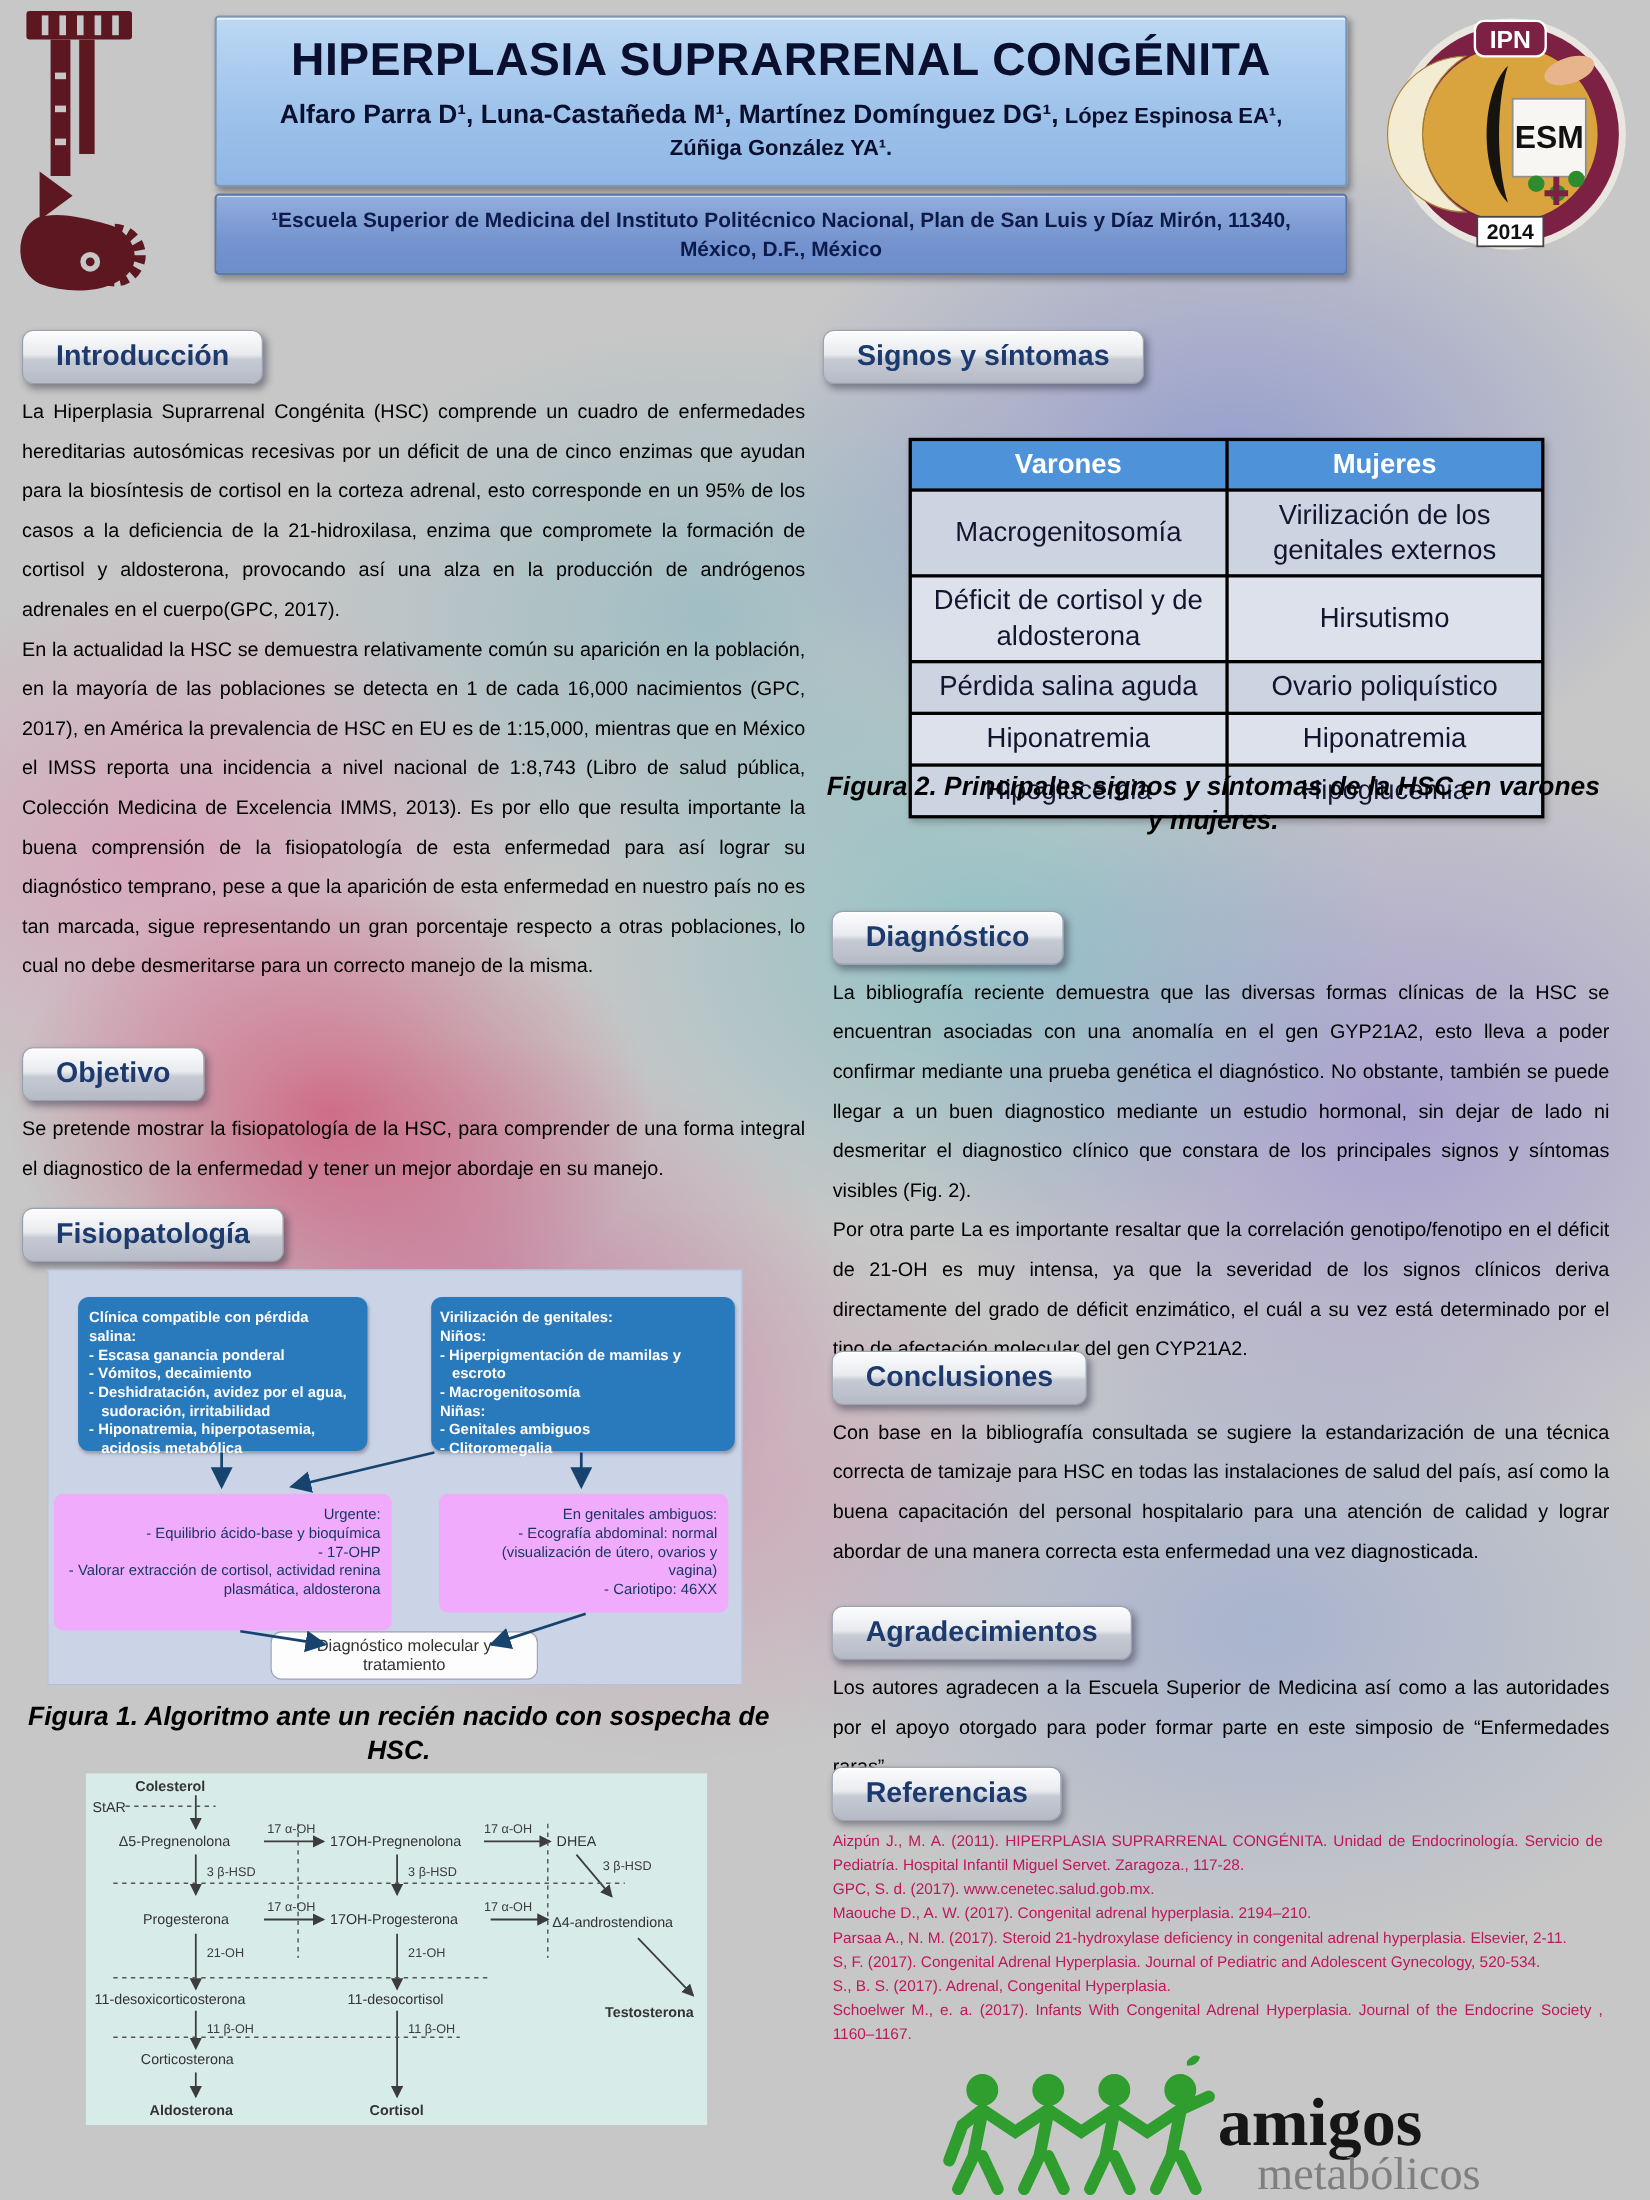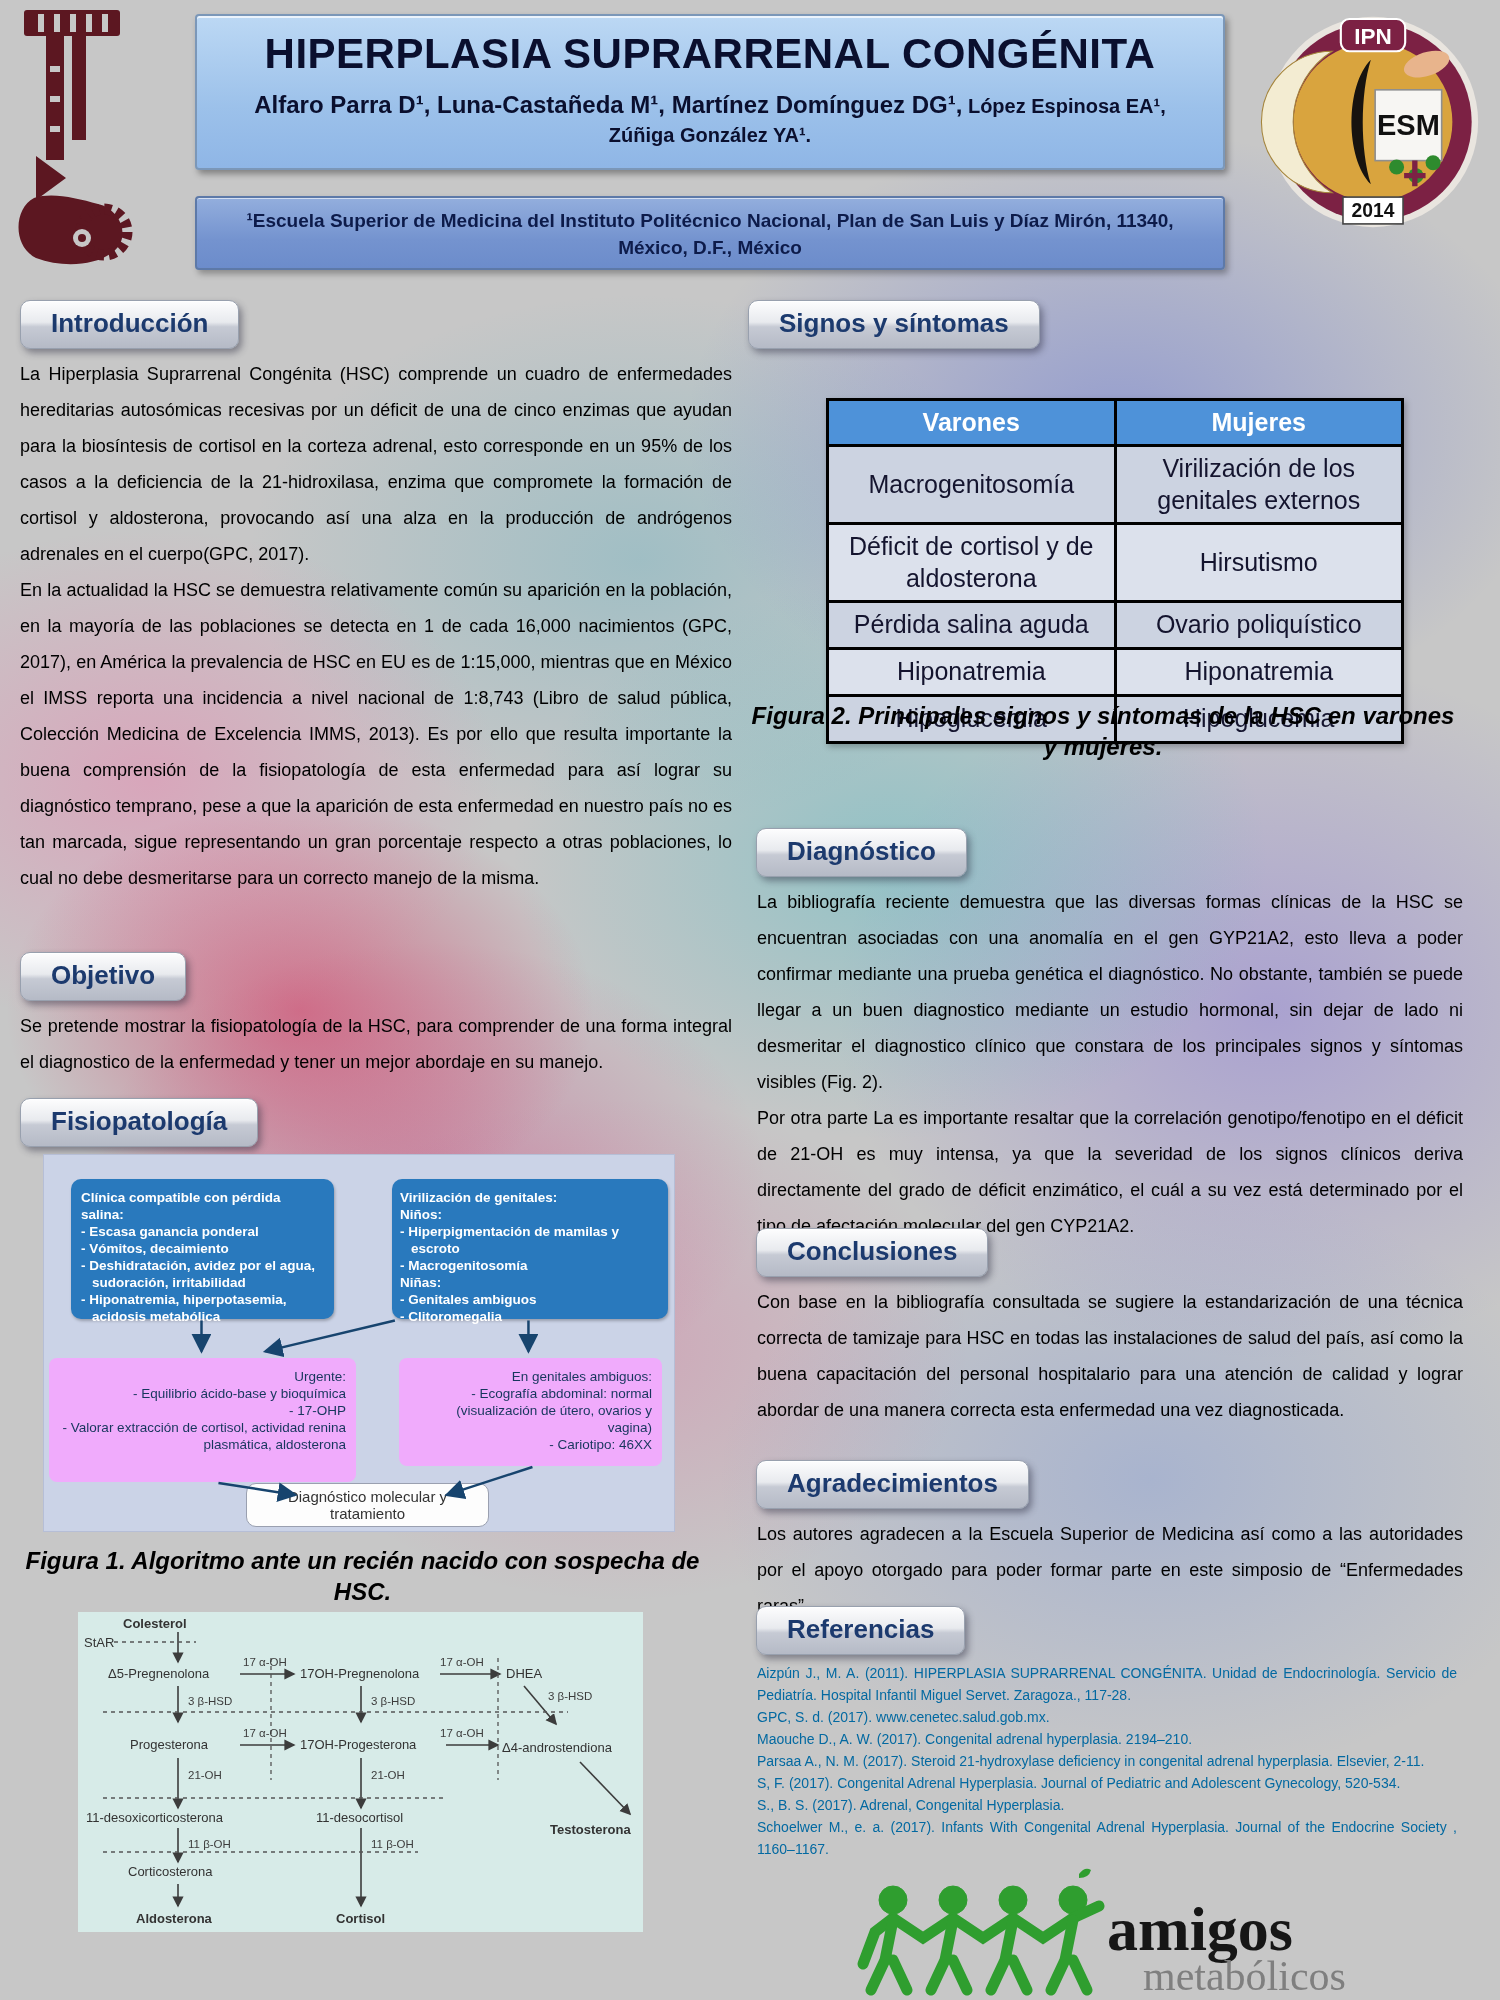--- a/index.html
+++ b/index.html
@@ -24,21 +24,21 @@
   .title-box { background:linear-gradient(180deg,#bcd8f4,#9cc1ea 60%,#8fb6e6);
     border:2px solid #7b97b8; border-radius:4px; text-align:center; padding-top:14px;
     box-shadow:3px 4px 6px rgba(0,0,0,.35), inset 0 2px 0 rgba(255,255,255,.7); }
   .title-box h1 { font-size:42px; font-weight:bold; color:#0a0f2e; letter-spacing:.5px; }
   .authors { margin-top:12px; color:#0a0f2e; font-weight:bold; font-size:24px;
     line-height:1.22; padding:0 30px; }
   .authors .sec { font-size:20px; }
   .affil { background:linear-gradient(180deg,#93aedd,#7493cf 60%,#6c8ccb);
     border:2px solid #5d79a8; border-radius:4px; color:#0d1b4a; font-weight:bold;
     font-size:19px; text-align:center; padding:10px 26px; line-height:1.4;
-    box-shadow:3px 4px 6px rgba(0,0,0,.3), inset 0 1px 0 rgba(255,255,255,.6);margin-top:20px; }
+    box-shadow:3px 4px 6px rgba(0,0,0,.3), inset 0 1px 0 rgba(255,255,255,.6); }
 
   
   .sec-h { display:inline-block; padding:7px 30px 9px; border-radius:10px;
     background:linear-gradient(180deg,#fdfdfe 0%,#e8eaee 45%,#c6cad4 55%,#b5bac6 100%);
     border:1px solid #98a0ae; color:#1c3a6e; font-weight:bold; font-size:26px;
     box-shadow:3px 4px 7px rgba(40,40,60,.45), inset 0 1px 0 #fff; }
 
   .body-text { font-size:18px; line-height:36px; text-align:justify; color:#000000; }
   .caption { font-style:italic; font-weight:bold; font-size:24px; color:#000;
     text-align:center; line-height:1.3; }
@@ -59,21 +59,21 @@
     line-height:17px; }
   .fbox.blue { background:#2979bd; color:#fff; font-weight:bold;
     box-shadow:1px 2px 3px rgba(0,0,0,.25); }
   .fbox.light { background:#f0abfc; color:#17365d; border-radius:8px;text-align:right; }
   .fbox.white { background:#fdfdfd; color:#333; border:1px solid #9aa0b0;
     text-align:center; font-size:15px; display:flex; align-items:center;
     justify-content:center; }
   .fli { padding-left:11px; text-indent:-11px; }
   .flow-arrows { position:absolute; inset:0; pointer-events:none; }
 
-  .refs { font-size:14px; line-height:22px; color:#0369a1; text-align:justify; }
+  .refs { font-size:14px; line-height:22px; color:#be185d; text-align:justify; }
   .refs > div { margin:0; }
 
   svg text { font-family:"Liberation Sans", sans-serif; }
   .amigos-word { font-family:"Liberation Serif", serif; }
 </style>
 </head>
 <body>
 
 <div class="poster">
   <div class="bg"></div>

